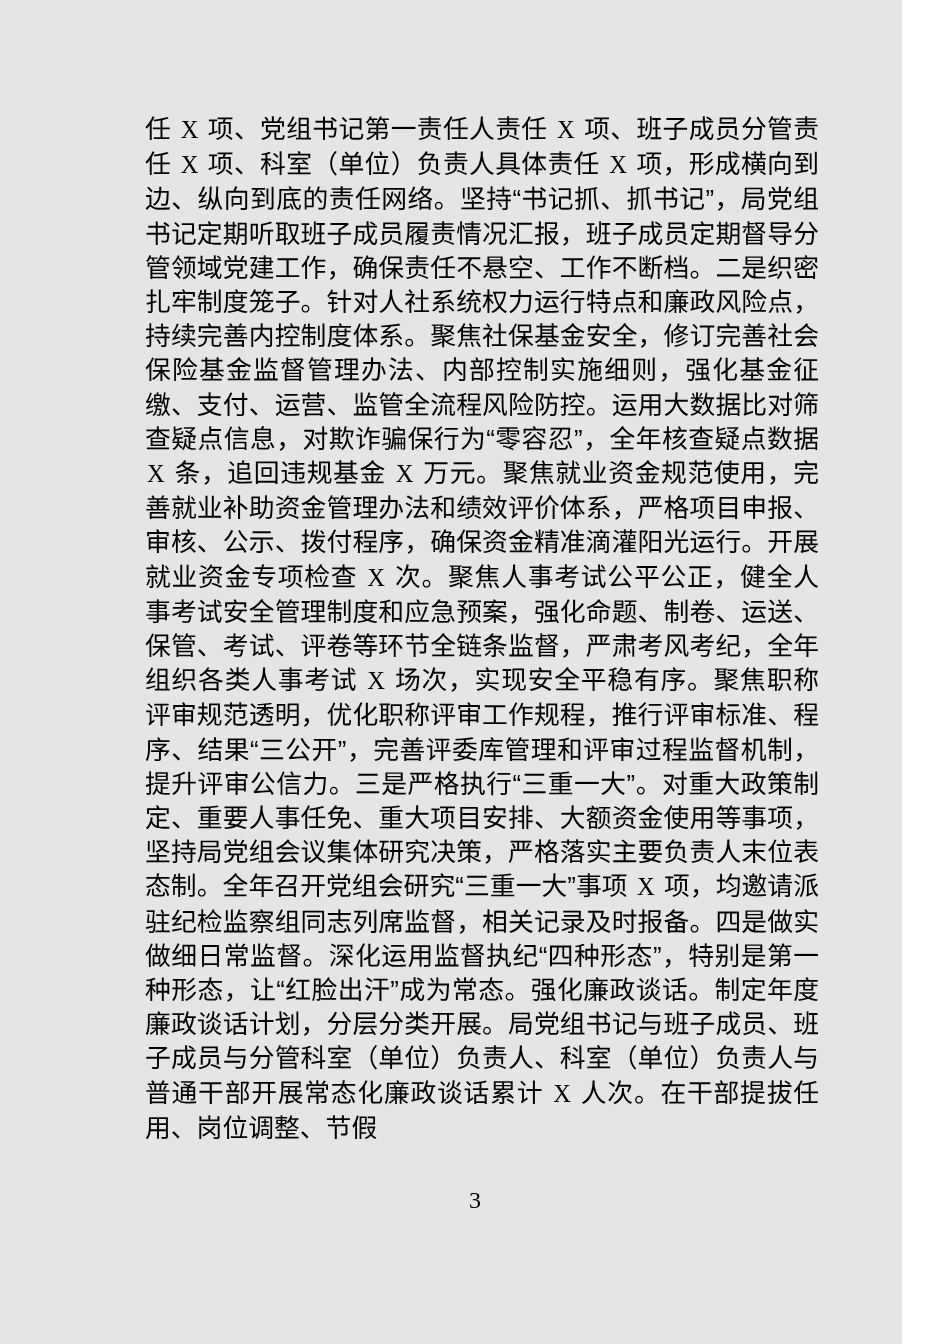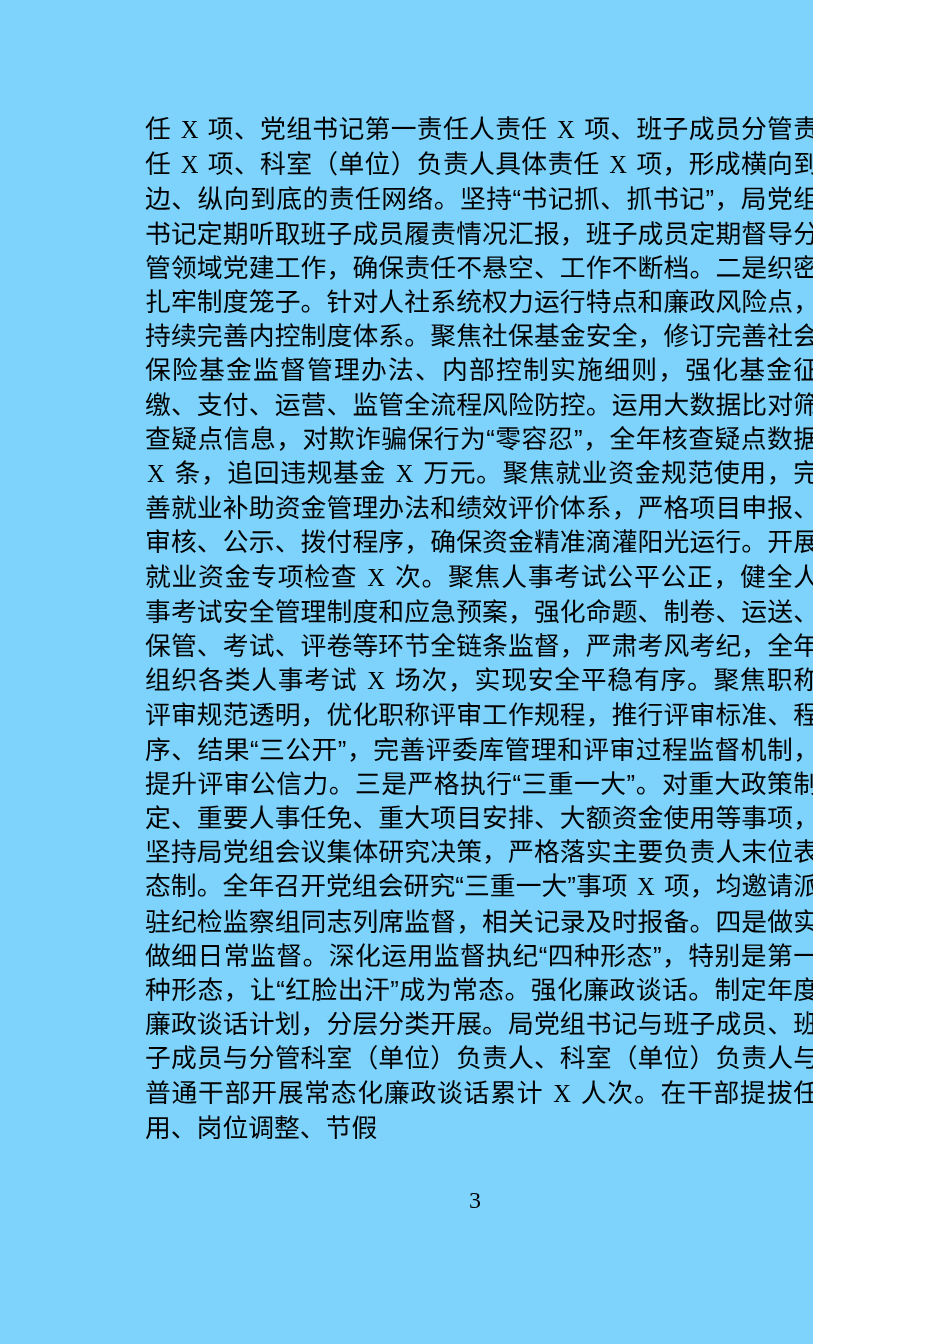--- a/index.html
+++ b/index.html
@@ -4,23 +4,23 @@
 <title>Document Page</title>
 <style>
   html, body {
     margin: 0;
     padding: 0;
     background: #ffffff;
   }
 
   .page {
     position: relative;
-    width: 813px;
+    width: 902px;
     height: 1344px;
-    background: #7dd3fc;
+    background: #e5e5e5;
     overflow: hidden;
     box-sizing: border-box;
   }
 
   .header-zone {
     position: absolute;
     top: 0;
     left: 0;
     width: 950px;
     height: 108px;

